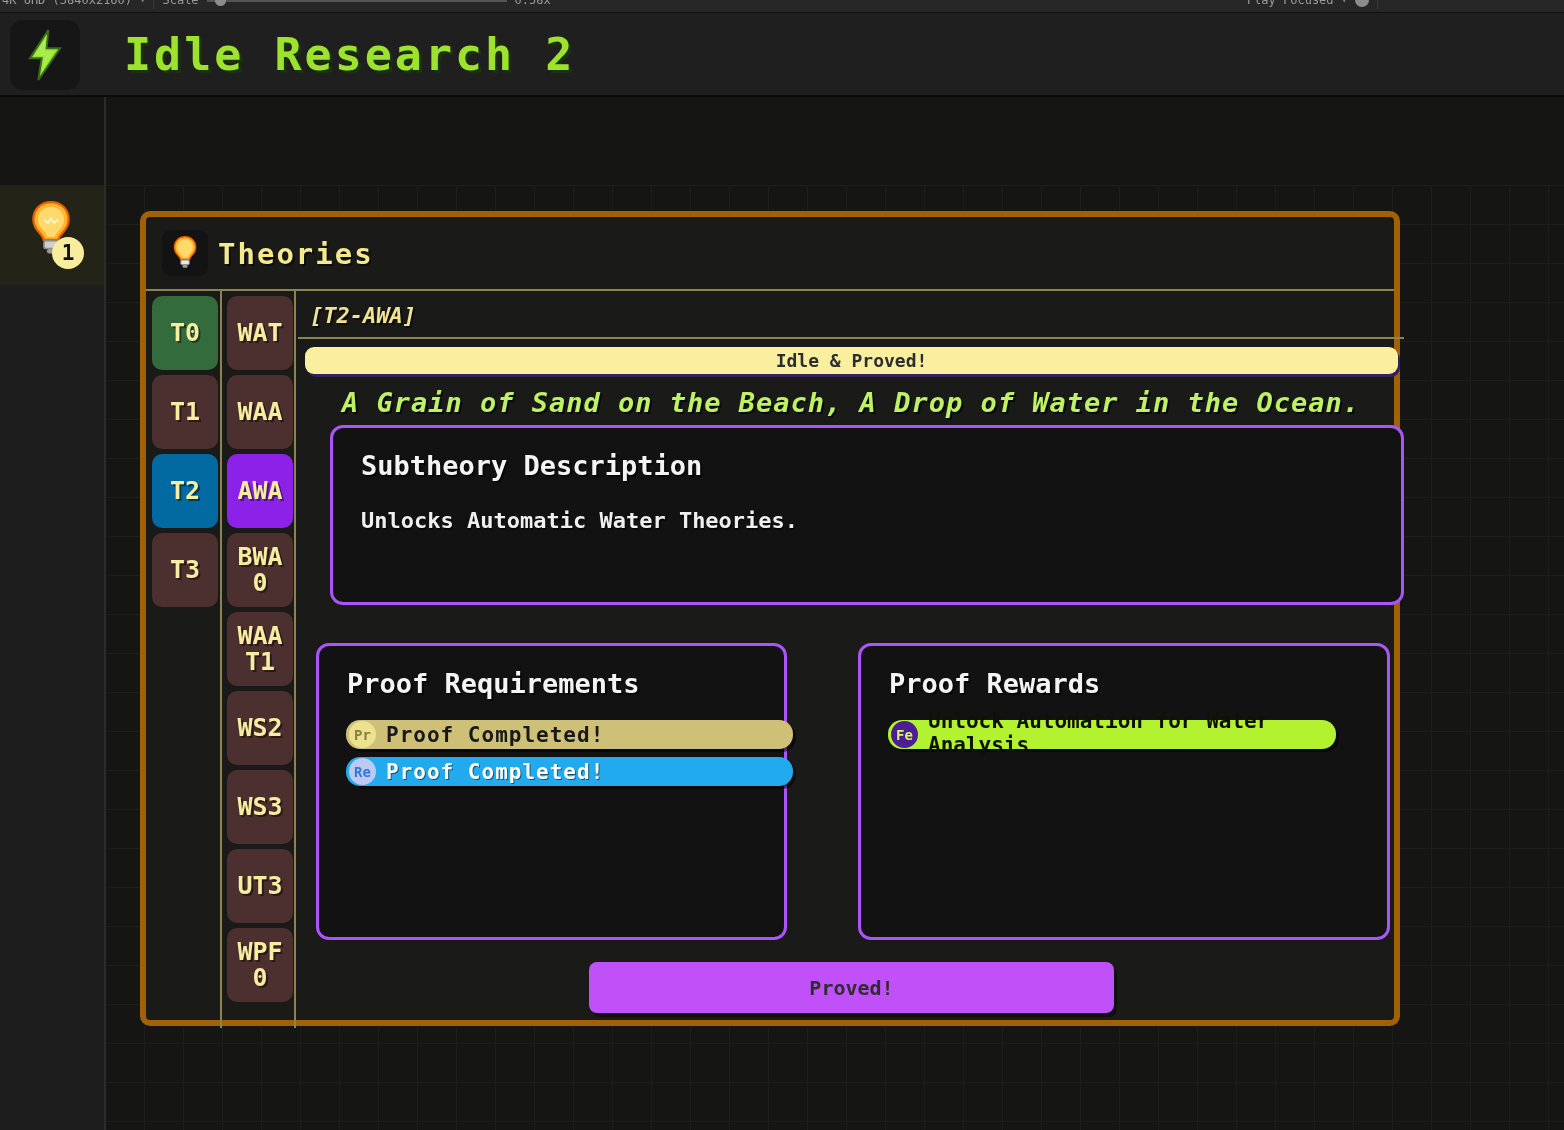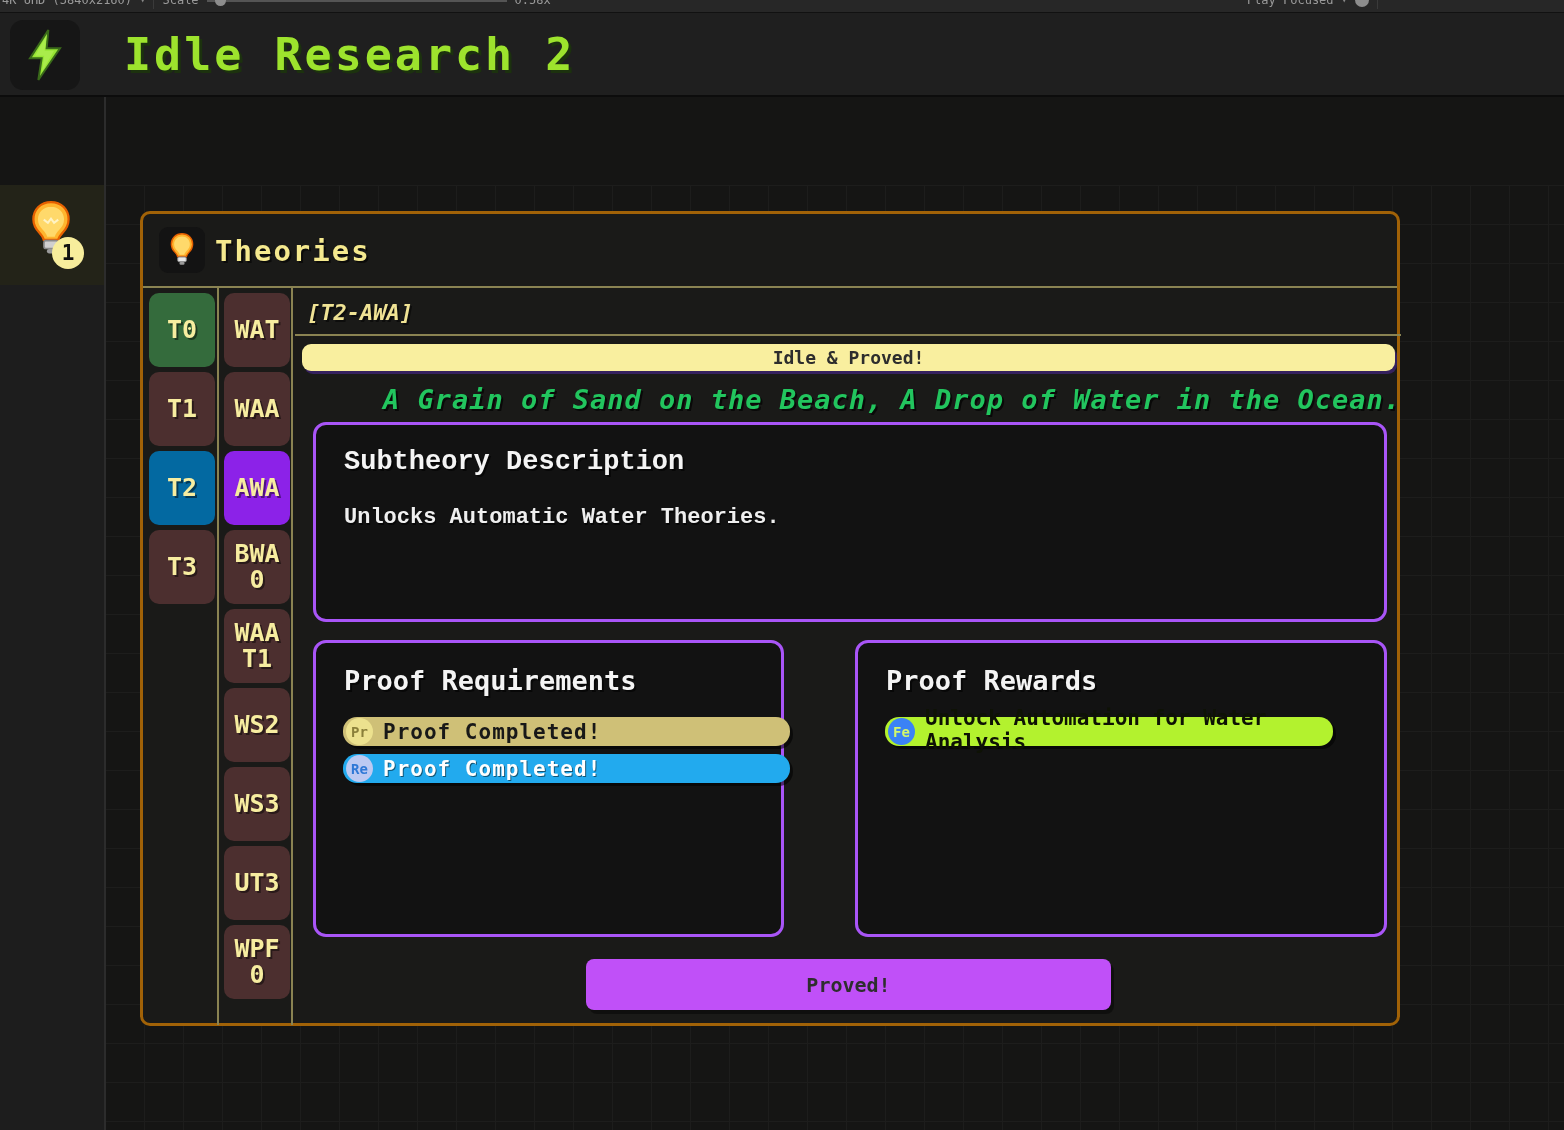--- a/index.html
+++ b/index.html
@@ -61,21 +61,21 @@
   .side-rail { position:absolute; left:0; top:185px; width:104px; height:945px; background:#1d1d1d; }
   .rail-seam { position:absolute; left:104px; top:97px; width:2px; height:1033px; background:#2c2c2c; }
   .rail-item { position:absolute; left:0; top:0; width:104px; height:100px; background:#232318; cursor:pointer; }
   .rail-item svg { position:absolute; left:26px; top:15px; }
   .rail-badge { position:absolute; left:52px; top:52px; width:32px; height:32px; border-radius:50%;
     background:#f7ed9c; display:flex; align-items:center; justify-content:center;
     font-size:21px; font-weight:700; color:#111; }
 
   
   .panel { position:absolute; left:140px; top:211px; width:1260px; height:815px;
-    background:#1a1a18; border:3px solid #a16207; border-radius:10px; }
+    background:#1a1a18; border:6px solid #a16207; border-radius:10px; }
   .panel-header { position:absolute; left:0; top:0; width:100%; height:74px; border-bottom:2px solid #8a8352; }
   .panel-icon-tile { position:absolute; left:16px; top:13px; width:46px; height:46px;
     background:#131313; border-radius:9px; display:flex; align-items:center; justify-content:center; }
   .panel-title { position:absolute; left:72px; top:0; height:74px; display:flex; align-items:center;
     font-size:29px; font-weight:800; letter-spacing:2px; color:#f5e98e; text-shadow:2px 2px 0 rgba(0,0,0,.55); }
 
   .v-div1 { position:absolute; left:74px; top:74px; width:2px; height:737px; background:#8a8352; }
   .v-div2 { position:absolute; left:148px; top:74px; width:2px; height:737px; background:#8a8352; }
 
   .col-btn { position:absolute; width:66px; height:74px; border-radius:10px;
@@ -90,42 +90,42 @@
   .c-salmon { background:#0369a1; }
   .c-purple { background:#8c22e8; }
 
   .detail { position:absolute; left:152px; top:74px; width:1106px; height:737px; }
   .code-row { position:absolute; left:0; top:0; width:100%; height:48px; border-bottom:2px solid #8a8352; }
   .code-text { position:absolute; left:12px; top:0; height:48px; display:flex; align-items:center;
     font-size:22px; font-weight:700; font-style:italic; color:#f0e394; text-shadow:2px 2px 0 rgba(0,0,0,.5); }
   .status-bar { position:absolute; left:7px; top:56px; width:1093px; height:27px; background:#f9ef9f;
     border-radius:9px; box-shadow:2px 3px 0 #35215e; display:flex; align-items:center; justify-content:center;
     font-size:18px; font-weight:700; color:#2d2d2d; }
-  .quote { position:absolute; left:0; top:96px; width:100%; text-align:right;
-    font-size:27px; font-weight:800; font-style:italic; letter-spacing:1px; color:#22c55e;
+  .quote { position:absolute; left:0; top:96px; width:100%; text-align:center;
+    font-size:27px; font-weight:800; font-style:italic; letter-spacing:1px; color:#bef264;
     text-shadow:2px 2px 0 rgba(0,0,0,.65); }
 
   .pbox { position:absolute; background:#121212; border:3px solid #a955f7; border-radius:13px; }
-  .desc-box { left:18px; top:134px; width:1074px; height:200px;font-family:Liberation Mono, monospace; }
+  .desc-box { left:32px; top:134px; width:1074px; height:180px; }
   .req-box  { left:18px; top:352px; width:471px;  height:297px; }
   .rew-box  { left:560px; top:352px; width:532px; height:297px; }
   .pbox-title { position:absolute; left:28px; top:22px; font-size:27px; font-weight:800; color:#f4f4f4;
     text-shadow:2px 2px 0 rgba(0,0,0,.6); }
   .desc-body { position:absolute; left:28px; top:80px; font-size:22px; font-weight:700; color:#efefef;
     text-shadow:1px 2px 0 rgba(0,0,0,.6); }
 
   .req-bar { position:absolute; left:27px; width:447px; height:29px; border-radius:14px;
     box-shadow:3px 3px 0 rgba(0,0,0,.55); }
   .req-bar.pr { top:74px; background:#cfc077; }
   .req-bar.re { top:111px; background:#22aaee; }
   .bar-badge { position:absolute; left:3px; top:1px; width:27px; height:27px; border-radius:50%;
     display:flex; align-items:center; justify-content:center; font-size:14px; font-weight:700; }
   .badge-pr { background:#ece18e; color:#8a7f3a; }
   .badge-re { background:#bcc9f2; color:#2f78d6; }
-  .badge-fe { background:#3b82f6; color:#d3f86a; }
+  .badge-fe { background:#4c1d95; color:#d3f86a; }
   .bar-label { position:absolute; left:40px; top:0; height:29px; display:flex; align-items:center;
     font-size:21px; font-weight:800; letter-spacing:1px; }
   .lbl-dark { color:#181818; }
   .lbl-white { color:#fff; text-shadow:1px 1px 0 rgba(0,0,0,.5); }
 
   .rew-bar { position:absolute; left:27px; top:74px; width:448px; height:29px; border-radius:14px;
     background:#b3f22e; box-shadow:3px 3px 0 rgba(0,0,0,.55); }
   .rew-label { position:absolute; left:67px; top:63px; width:390px; font-size:21px; line-height:24px;
     font-weight:800; color:#0e1205; }
 

